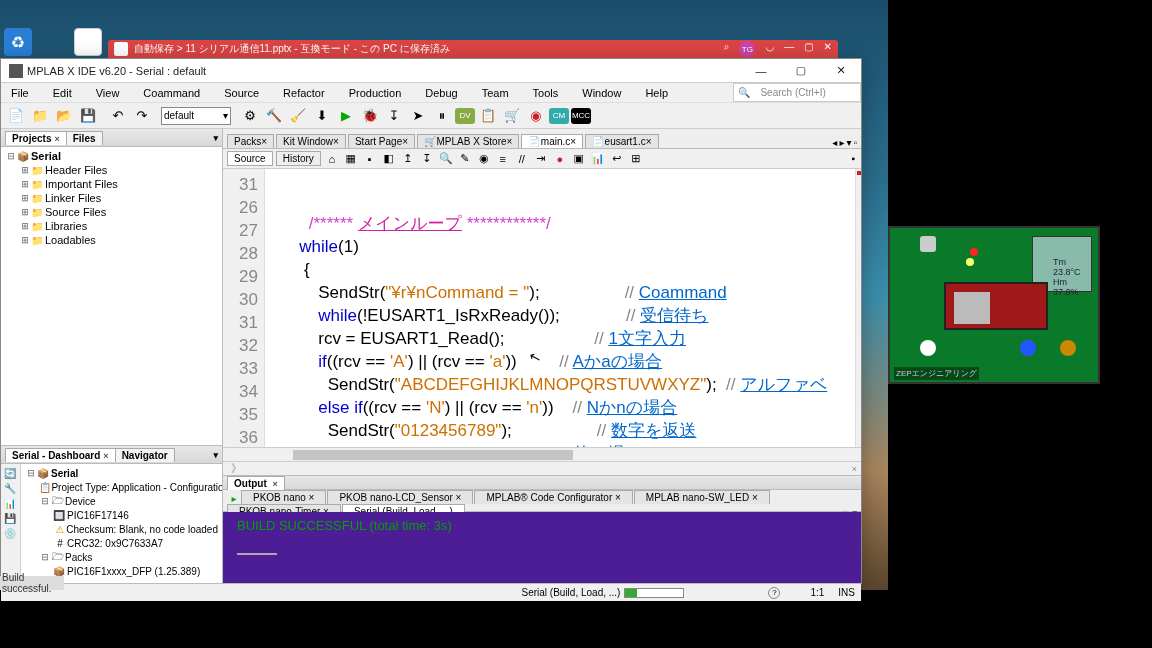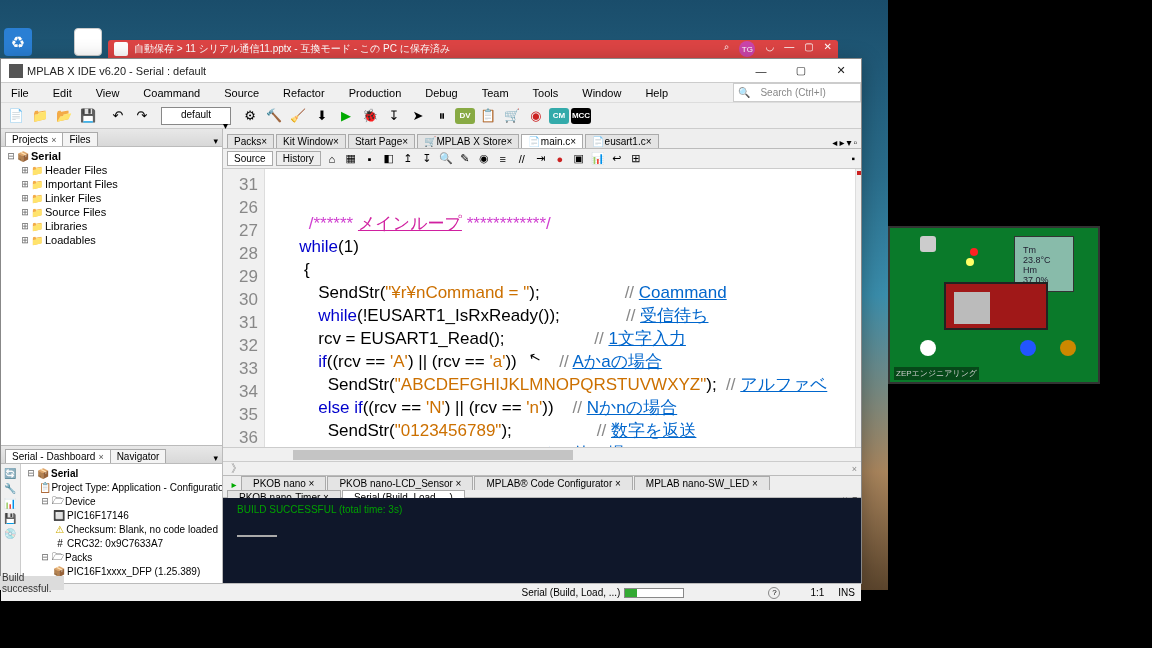--- a/index.html
+++ b/index.html
@@ -8,26 +8,26 @@
 .tb-icon { position: absolute; width: 28px; height: 28px; border-radius: 4px; display:flex; align-items:center; justify-content:center; }
 .window { position: absolute; top: 58px; left: 0; width: 862px; height: 526px; background: #f0f0f0; border: 1px solid #888; box-shadow: 0 4px 20px rgba(0,0,0,0.3); }
 .titlebar { height: 24px; background: #fff; border-bottom: 1px solid #ccc; display:flex; align-items:center; padding-left:8px; font-size:11px; color:#222; }
 .titlebar .wbtns { margin-left:auto; display:flex; }
 .titlebar .wb { width: 40px; height:24px; display:flex;align-items:center;justify-content:center;font-size:11px;}
 .menubar { height: 20px; background:#f0f0f0; border-bottom:1px solid #ddd; display:flex; align-items:center; padding-left:4px; font-size:11px; gap:12px;}
 .menubar span{padding:2px 6px;}
 .menubar .search{margin-left:auto;display:flex;align-items:center;border:1px solid #ccc;background:#fff;padding:1px 4px;font-size:10px;color:#888;width:128px;}
 .toolbar{height:26px;background:#f0f0f0;border-bottom:1px solid #ccc;display:flex;align-items:center;padding:2px 4px;gap:2px;}
 .tbtn{width:22px;height:22px;display:flex;align-items:center;justify-content:center;font-size:13px;border:1px solid transparent;}
-.combo{width:70px;height:18px;border:1px solid #888;background:#fff;font-size:10px;padding:1px 2px;display:flex;align-items:center;flex-direction:column;}
+.combo{width:70px;height:18px;border:1px solid #888;background:#fff;font-size:10px;padding:1px 2px;display:flex;align-items:center;}
 .tsep{width:4px;}
-.badge{width:20px;height:16px;border-radius:3px;font-size:8px;font-weight:bold;color:#fff;display:flex;align-items:center;justify-content:center;}
+.badge{width:20px;height:16px;border-radius:3px;font-size:8px;font-weight:normal;color:#fff;display:flex;align-items:center;justify-content:center;}
 .body{display:flex;height:454px;}
 .left{width:222px;display:flex;flex-direction:column;border-right:1px solid #bbb;}
-.panelhdr{height:18px;background:linear-gradient(#e8e8e8,#d8d8d8);border-bottom:1px solid #bbb;display:flex;align-items:flex-end;font-size:10px;padding-left:4px;}
+.panelhdr{height:18px;background:linear-gradient(#e8e8e8,#d8d8d8);border-bottom:1px solid #bbb;display:flex;align-items:center;font-size:10px;padding-left:4px;font-weight:bold;}
 .tab{padding:1px 6px;background:#f4f4f4;border:1px solid #aaa;border-bottom:none;margin-right:-1px;}
 .tab.act{background:#fff;}
 .tab .x{margin-left:3px;font-size:9px;color:#555;}
 .tree{flex:1;background:#fff;font-size:11px;padding:2px 4px;overflow:hidden;}
 .tnode{display:flex;align-items:center;height:14px;white-space:nowrap;}
 .tw{width:12px;text-align:center;font-size:9px;color:#666;}
 .ticon{width:14px;height:12px;display:flex;align-items:center;justify-content:center;font-size:10px;}
 .lowpanel{height:138px;border-top:1px solid #bbb;display:flex;flex-direction:column;}
 .right{flex:1;display:flex;flex-direction:column;}
 .edtabs{height:20px;background:#eee;border-bottom:1px solid #bbb;display:flex;align-items:flex-end;padding-left:4px;font-size:10px;}
@@ -46,27 +46,27 @@
 .lnk{color:#0066cc;text-decoration:underline;}
 .pr{color:#d020a0;text-decoration:underline;}
 .rmargin{position:absolute;right:0;top:0;width:6px;height:100%;background:#f0f0f0;border-left:1px solid #ddd;}
 .rmargin .mk{width:4px;height:4px;background:#c22;margin:2px auto;}
 .hscroll{height:14px;background:#f0f0f0;border-top:1px solid #ccc;display:flex;align-items:center;}
 .hscroll .thumb{height:10px;background:#c4c4c4;margin-left:70px;width:280px;}
 .output{height:108px;border-top:1px solid #bbb;display:flex;flex-direction:column;}
 .outtabs{height:22px;background:#eee;border-bottom:1px solid #bbb;display:flex;align-items:flex-end;font-size:10px;padding-left:4px;flex-wrap:wrap;}
 .outtab{padding:1px 11px;border:1px solid #aaa;border-bottom:none;background:#e4e4e4;margin-right:1px;white-space:nowrap;}
 .outtab.act{background:#fff;}
-.outbody{flex:1;background:#0f172a;font-family:Consolas,monospace;font-size:10px;padding:6px 14px;color:#00a000;}
+.outbody{flex:1;background:#4c1d95;font-family:Consolas,monospace;font-size:13px;padding:6px 14px;color:#00a000;}
 .statusbar{height:18px;background:#f0f0f0;border-top:1px solid #bbb;display:flex;align-items:center;font-size:10px;padding:0 6px;}
 .statusbar .sp{flex:1;}
 .prog{width:60px;height:10px;border:1px solid #888;margin:0 4px;background:linear-gradient(90deg,#3a3 0%,#3a3 20%,#fff 20%);}
 .winbar{position:absolute;top:576px;left:0;width:64px;height:14px;background:#dcdcdc;font-size:10px;display:flex;align-items:center;padding-left:2px;color:#333;}
 .pcb{position:absolute;top:226px;left:888px;width:212px;height:158px;background:#0a7a2a;border:2px solid #333;}
-.pcb .lcd{position:absolute;top:8px;right:24px;width:60px;height:56px;background:#8ba;border:1px solid #333;font-size:9px;padding:8px;color:#223;font-family:monospace;}
+.pcb .lcd{position:absolute;top:8px;right:6px;width:60px;height:56px;background:#8ba;border:1px solid #333;font-size:9px;padding:20px;color:#223;font-family:monospace;}
 .pcb .chip{position:absolute;top:54px;left:54px;width:104px;height:48px;background:#a01818;border:2px solid #222;}
 .pcb .chip::after{content:"";position:absolute;top:8px;left:8px;width:36px;height:32px;background:#bbb;}
 .pcb .cap{position:absolute;width:16px;height:16px;border-radius:50%;}
 .pcb .led{position:absolute;width:8px;height:8px;border-radius:50%;}
 .pcb .lbl{position:absolute;bottom:2px;left:4px;font-size:8px;color:#ccc;background:rgba(0,0,0,0.4);padding:1px 2px;}
 .redbar{position:absolute;top:40px;left:108px;width:730px;height:18px;background:#d44;border-radius:3px 3px 0 0;display:flex;align-items:center;font-size:10px;color:#fff;padding:0 6px;}
 .redbar .r{margin-left:auto;display:flex;gap:10px;}
 .cursor{position:absolute;top:180px;left:306px;font-size:14px;color:#000;transform:rotate(-15deg);}
 </style>
 </head>
@@ -328,20 +328,23 @@
       </div>
       <div class="hscroll">
           <div class="thumb"></div>
         </div>
       <div style="height:14px;background:#f0f0f0;border-top:1px solid #ccc;display:flex;align-items:center;padding-left:8px;font-size:11px;color:#888">
         <span>》</span>
         <span style="margin-left:auto;margin-right:4px;font-size:9px">×</span>
       </div>
 
       <div class="output">
+        <div class="panelhdr" style="height:14px">
+          <span class="tab act" style="font-size:10px"><span>Output</span> <span class="x">×</span></span>
+        </div>
         <div class="outtabs">
           <span style="width:14px;text-align:center;color:#0a0">▸</span>
           <span class="outtab"><span>PKOB nano</span> ×</span>
           <span class="outtab"><span>PKOB nano-LCD_Sensor</span> ×</span>
           <span class="outtab"><span>MPLAB® Code Configurator</span> ×</span>
           <span class="outtab"><span>MPLAB nano-SW_LED</span> ×</span>
           <span class="outtab"><span>PKOB nano-Timer</span> ×</span>
           <span class="outtab act"><span>Serial (Build, Load, ...)</span></span>
           <span style="margin-left:auto;display:flex;gap:2px;padding-right:4px;font-size:9px">
             <span>◂</span>

